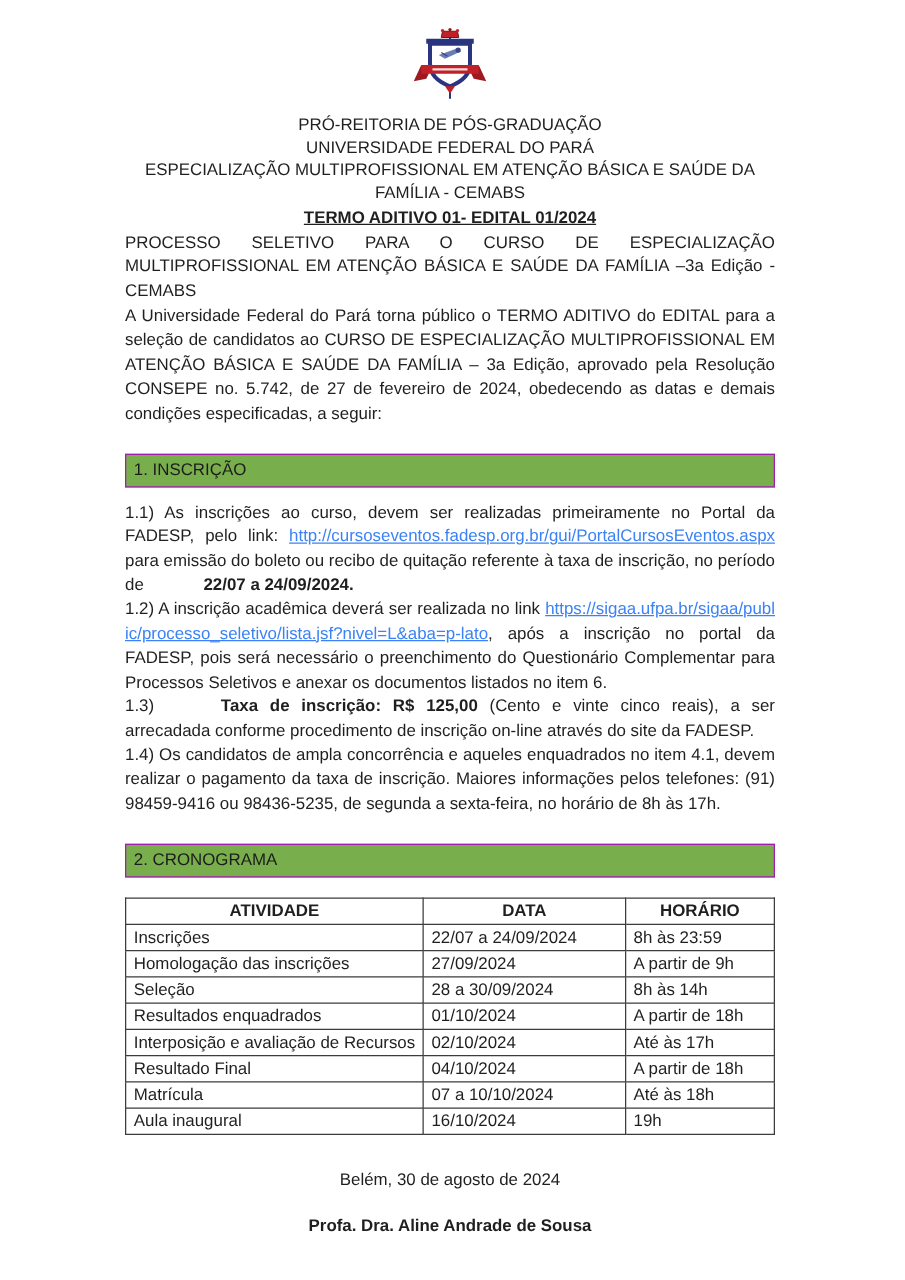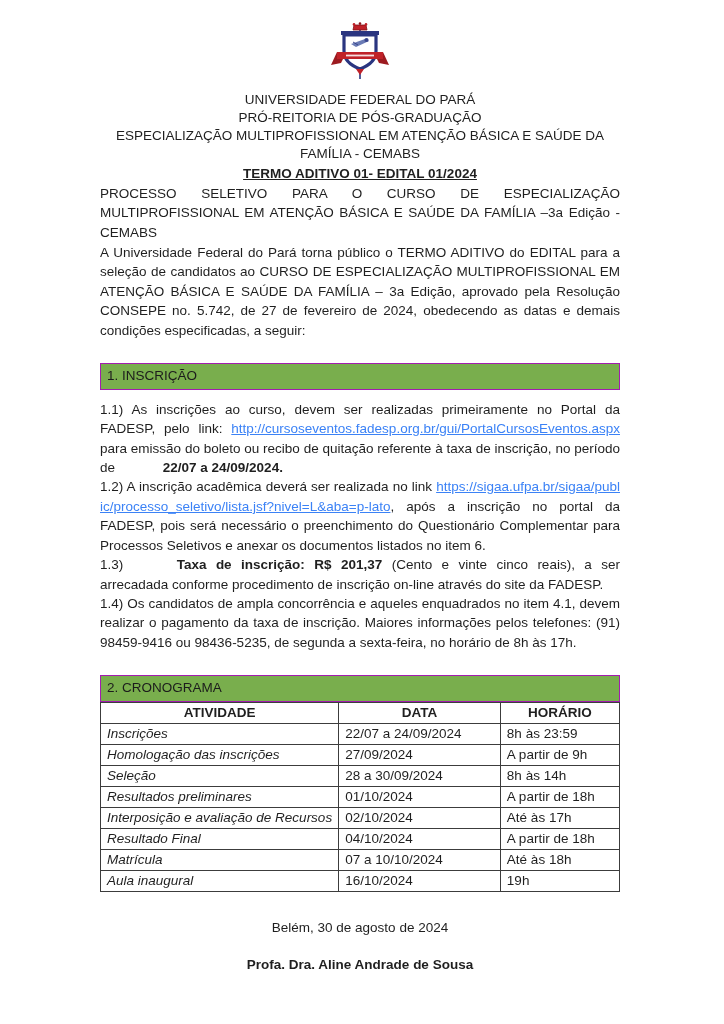--- a/index.html
+++ b/index.html
@@ -34,33 +34,33 @@
     padding:2px 6px 3px 6px;
     color:#1c1c1c;
     box-sizing:border-box;
   }
   .after-bar{margin-top:10px;}
   a.doclink{color:#3b82f6;text-decoration:underline;word-break:break-all;cursor:pointer;}
   .bold{font-weight:bold;margin-left:44px;}
   table.schedule{
     width:100%;
     border-collapse:collapse;
-    margin-top:0;
+    margin-top:16px;
     font-size:13.5px;
   }
   table.schedule th, table.schedule td{
     border:1px solid #3c3c3c;
     padding:0 6px;
     height:20px;
     line-height:20px;
     white-space:nowrap;
     overflow:hidden;
   }
   table.schedule th{font-weight:bold;text-align:center;}
-  td.c-activity{text-align:left;font-style:italic;}
+  td.c-activity{text-align:left;}
   td.c-date, td.c-time{text-align:left;}
   .footer{
     text-align:center;
     margin-top:27px;
     line-height:1.4;
   }
   .footer .sig-name{font-weight:bold;margin-top:18px;}
 </style>
 </head>
 <body>
@@ -81,38 +81,38 @@
       <path d="M26 20 L31 23" stroke="#39458c" stroke-width="1"></path>
       <path d="M10 30 L4 43 L14 41 L16 37 Z" fill="#9c1a20"></path>
       <path d="M56 30 L62 43 L52 41 L50 37 Z" fill="#9c1a20"></path>
       <path d="M10 30 H56 V37 H10 Z" fill="#c02128"></path>
       <rect x="19" y="32.6" width="28" height="1.8" fill="#ffffff" opacity="0.85"></rect>
       <path d="M29 47 L33 53 L37 47 Z" fill="#c02128"></path>
     </svg>
   </div>
 
   <div class="doc-header">
+    <div>PRÓ-REITORIA DE PÓS-GRADUAÇÃO</div>
     <div>UNIVERSIDADE FEDERAL DO PARÁ</div>
-    <div>PRÓ-REITORIA DE PÓS-GRADUAÇÃO</div>
     <div>ESPECIALIZAÇÃO MULTIPROFISSIONAL EM ATENÇÃO BÁSICA E SAÚDE DA FAMÍLIA - CEMABS</div>
   </div>
 
   <div class="doc-title">TERMO ADITIVO 01- EDITAL 01/2024</div>
 
   <p class="para p-process">PROCESSO SELETIVO PARA O CURSO DE ESPECIALIZAÇÃO MULTIPROFISSIONAL EM ATENÇÃO BÁSICA E SAÚDE DA FAMÍLIA –3a Edição - CEMABS</p>
 
   <p class="para p-opening">A Universidade Federal do Pará torna público o TERMO ADITIVO do EDITAL para a seleção de candidatos ao CURSO DE ESPECIALIZAÇÃO MULTIPROFISSIONAL EM ATENÇÃO BÁSICA E SAÚDE DA FAMÍLIA – 3a Edição, aprovado pela Resolução CONSEPE no. 5.742, de 27 de fevereiro de 2024, obedecendo as datas e demais condições especificadas, a seguir:</p>
 
   <div class="section-bar">1. INSCRIÇÃO</div>
 
   <p class="para after-bar"><span>1.1) As inscrições ao curso, devem ser realizadas primeiramente no Portal da FADESP, pelo link: </span><a class="doclink">http://cursoseventos.fadesp.org.br/gui/PortalCursosEventos.aspx</a><span> para emissão do boleto ou recibo de quitação referente à taxa de inscrição, no período de </span><span class="bold">22/07 a 24/09/2024.</span></p>
 
   <p class="para"><span>1.2) A inscrição acadêmica deverá ser realizada no link </span><a class="doclink">https://sigaa.ufpa.br/sigaa/public/processo_seletivo/lista.jsf?nivel=L&amp;aba=p-lato</a><span>, após a inscrição no portal da FADESP, pois será necessário o preenchimento do Questionário Complementar para Processos Seletivos e anexar os documentos listados no item 6.</span></p>
 
-  <p class="para"><span>1.3) </span><span class="bold">Taxa de inscrição: R$ 201,37</span><span> (Cento e vinte cinco reais), a ser arrecadada conforme procedimento de inscrição on-line através do site da FADESP.</span></p>
+  <p class="para"><span>1.3) </span><span class="bold">Taxa de inscrição: R$ 125,00</span><span> (Cento e vinte cinco reais), a ser arrecadada conforme procedimento de inscrição on-line através do site da FADESP.</span></p>
 
   <p class="para">1.4) Os candidatos de ampla concorrência e aqueles enquadrados no item 4.1, devem realizar o pagamento da taxa de inscrição. Maiores informações pelos telefones: (91) 98459-9416 ou 98436-5235, de segunda a sexta-feira, no horário de 8h às 17h.</p>
 
   <div class="section-bar">2. CRONOGRAMA</div>
 
   <table class="schedule">
     <colgroup>
         <col style="width:43%">
         <col style="width:33%">
         <col style="width:24%">
@@ -134,21 +134,21 @@
           <td class="c-activity">Homologação das inscrições</td>
           <td class="c-date">27/09/2024</td>
           <td class="c-time">A partir de 9h</td>
         </tr>
       <tr>
           <td class="c-activity">Seleção</td>
           <td class="c-date">28 a 30/09/2024</td>
           <td class="c-time">8h às 14h</td>
         </tr>
       <tr>
-          <td class="c-activity">Resultados preliminares</td>
+          <td class="c-activity">Resultados enquadrados</td>
           <td class="c-date">01/10/2024</td>
           <td class="c-time">A partir de 18h</td>
         </tr>
       <tr>
           <td class="c-activity">Interposição e avaliação de Recursos</td>
           <td class="c-date">02/10/2024</td>
           <td class="c-time">Até às 17h</td>
         </tr>
       <tr>
           <td class="c-activity">Resultado Final</td>

